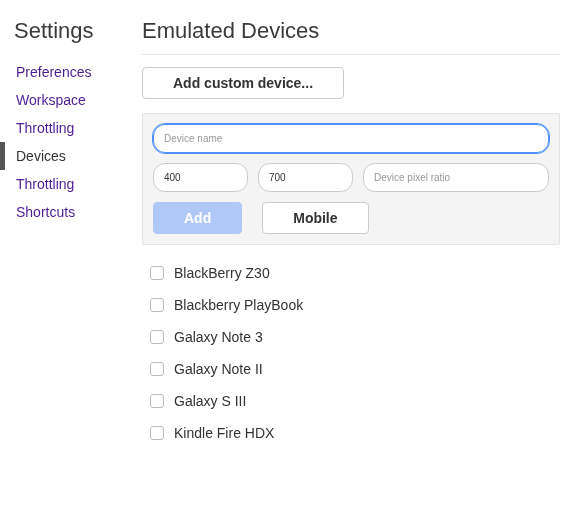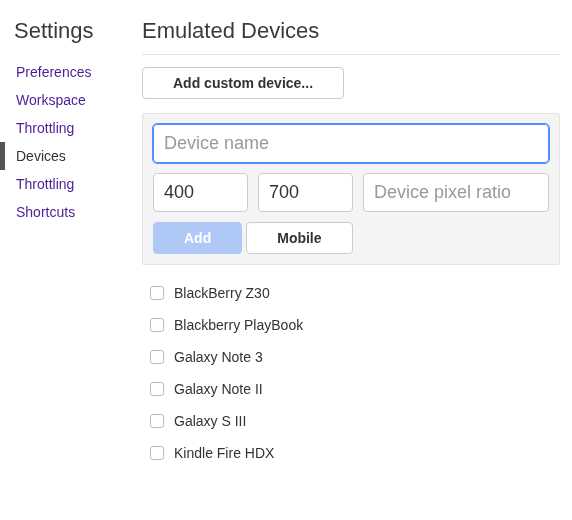--- a/index.html
+++ b/index.html
@@ -81,23 +81,23 @@
     border-radius: 2px;
     padding: 10px;
   }
   .row { display: flex; gap: 10px; margin-bottom: 10px; }
   .row:last-child { margin-bottom: 0; }
   .inp {
     flex: 1;
     border: 1px solid #ccc;
     background: #fff;
     padding: 8px 10px;
-    font-size: 18px;
-    color: #333;
-    border-radius: 4px;
+    font-size: 10px;
+    color: #333;
+    border-radius: 12px;
     min-width: 0;
   }
   .inp.focused {
     border: 1px solid #4d90fe;
     outline: 1px solid #4d90fe;
   }
   .inp::placeholder { color: #999; }
   .select-wrap {
     position: relative;
     width: 130px;
@@ -110,21 +110,21 @@
     height: 36px;
     cursor: pointer;
   }
   .select-label { flex: 1; font-size: 14px; color: #333; }
   .caret {
     width: 0; height: 0;
     border-left: 5px solid transparent;
     border-right: 5px solid transparent;
     border-top: 5px solid #666;
   }
-  .actions { display: flex; gap: 4px; margin-top: 4px; }
+  .actions { display: flex; gap: 20px; margin-top: 4px; }
   .device-list {
     margin-top: 12px;
     padding: 0 4px;
     text-align: right;
   }
   .device-item {
     display: flex;
     align-items: center;
     gap: 10px;
     padding: 8px 4px;

